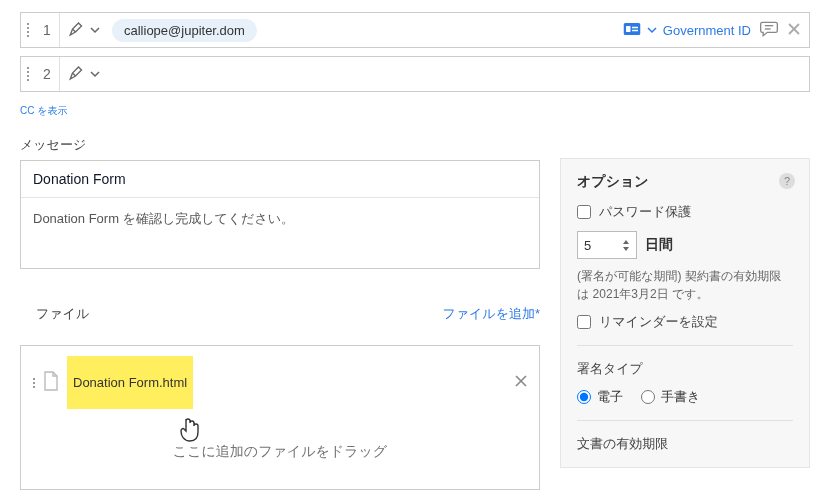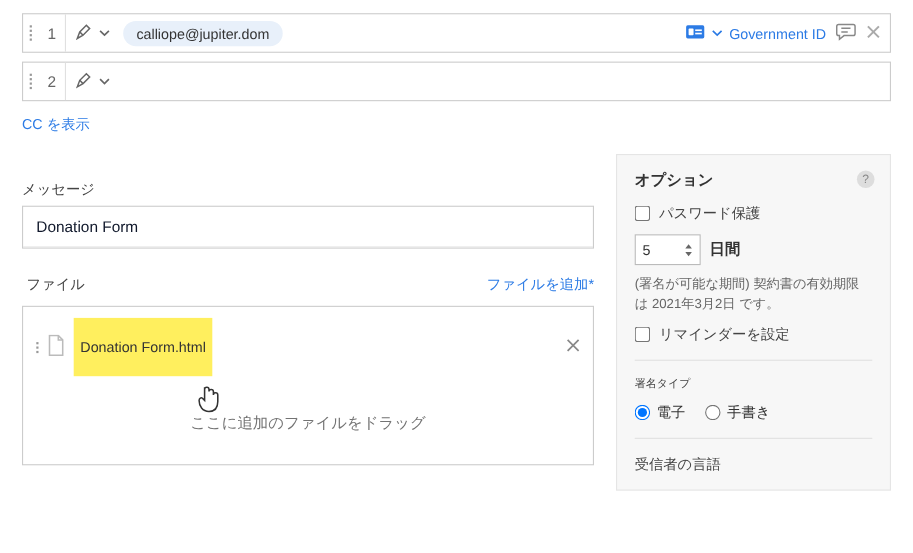--- a/index.html
+++ b/index.html
@@ -15,21 +15,21 @@
   .chevron-down svg { width: 10px; height: 10px; }
   .email-chip { background: #e8f0fa; border-radius: 12px; padding: 4px 12px; color: #333; font-size: 13px; margin-left: 4px; }
   .email-placeholder { color: #888; padding-left: 8px; flex: 1; }
   .recipient-right { margin-left: auto; display: flex; align-items: center; gap: 8px; padding-right: 8px; }
   .id-badge { display: flex; align-items: center; gap: 6px; color: #2c7be5; cursor: pointer; }
   .id-badge-icon svg { width: 18px; height: 14px; }
   .speech-icon svg { width: 20px; height: 18px; stroke: #888; fill: none; }
   .x-icon svg { width: 14px; height: 14px; stroke: #aaa; }
   .recipient-content { flex: 1; display: flex; align-items: center; }
 
-  .show-cc { color: #2c7be5; font-size: 13px; cursor: pointer; margin: 4px 0 18px 0; display: inline-block; }
+  .show-cc { color: #2c7be5; font-size: 10px; cursor: pointer; margin: 4px 0 18px 0; display: inline-block; }
 
   .two-col { display: flex; gap: 20px; align-items: center; }
   .left-col { flex: 1; min-width: 0; }
   .right-col { width: 250px; background: #f7f7f7; border: 1px solid #e5e5e5; padding: 14px 16px; position: relative; }
 
   .section-label { font-size: 13px; color: #444; margin-bottom: 6px; }
   .msg-box { border: 1px solid #ccc; }
   .msg-subject { padding: 10px 12px; border-bottom: 1px solid #e5e5e5; font-size: 14px; color: #0f172a; }
   .msg-body { padding: 12px; min-height: 70px; font-size: 13px; color: #555; }
 
@@ -50,21 +50,21 @@
   .help-icon { position: absolute; top: 14px; right: 14px; width: 16px; height: 16px; border-radius: 50%; background: #ddd; color: #888; font-size: 11px; text-align: center; line-height: 16px; cursor: pointer; }
   .opt-row { display: flex; align-items: center; gap: 8px; margin-bottom: 10px; font-size: 13px; color: #444; }
   .opt-row input[type=checkbox] { width: 14px; height: 14px; }
   .days-row { display: flex; align-items: center; gap: 8px; margin: 6px 0 8px 0; }
   .days-input { width: 60px; height: 28px; border: 1px solid #bbb; padding: 0 6px; font-size: 13px; display: flex; align-items: center; justify-content: space-between; background: #fff; }
   .spinner { display: flex; flex-direction: column; gap: 1px; }
   .spinner svg { width: 8px; height: 6px; }
   .days-label { font-weight: bold; font-size: 14px; }
   .hint-text { font-size: 12px; color: #666; line-height: 1.5; margin-bottom: 10px; }
   .hr { height: 1px; background: #e0e0e0; margin: 14px 0; }
-  .sig-type-label { font-size: 10px; color: #444; margin-bottom: 10px; }
+  .sig-type-label { font-size: 13px; color: #444; margin-bottom: 10px; }
   .radio-row { display: flex; gap: 18px; align-items: center; font-size: 13px; }
   .radio-row label { display: flex; align-items: center; gap: 6px; cursor: pointer; }
   .radio-row input { width: 14px; height: 14px; }
   .lang-label { font-size: 13px; color: #444; margin-top: 4px; }
 </style>
 </head>
 <body>
 
 
 
@@ -150,24 +150,25 @@
   </div>
 </div>
 
 <a class="show-cc">CC を表示</a>
 
 <div class="two-col">
   <div class="left-col">
     <div class="section-label">メッセージ</div>
     <div class="msg-box">
       <div class="msg-subject">Donation Form</div>
+      <div class="msg-body">Donation Form を確認し完成してください。</div>
     </div>
 
     <div class="files-header">
-      <div class="section-label" style="margin:4px">ファイル</div>
+      <div class="section-label" style="margin:16px">ファイル</div>
       <a class="add-files">ファイルを追加*</a>
     </div>
     <div class="file-box">
       <div class="file-row">
         <div class="file-drag">
           <div class="drag-dot"></div>
             <div class="drag-dot"></div>
             <div class="drag-dot"></div>
         </div>
         <span class="file-doc-icon">
@@ -227,18 +228,18 @@
       <label>
         <input type="radio" name="sig" checked="" style="">
         <span>電子</span>
       </label>
       <label>
         <input type="radio" name="sig" style="">
         <span>手書き</span>
       </label>
     </div>
     <div class="hr"></div>
-    <div class="lang-label">受信者の言語</div>
+    <div class="lang-label">文書の有効期限</div>
   </div>
 </div>
 
 
 
 
 </body></html>

